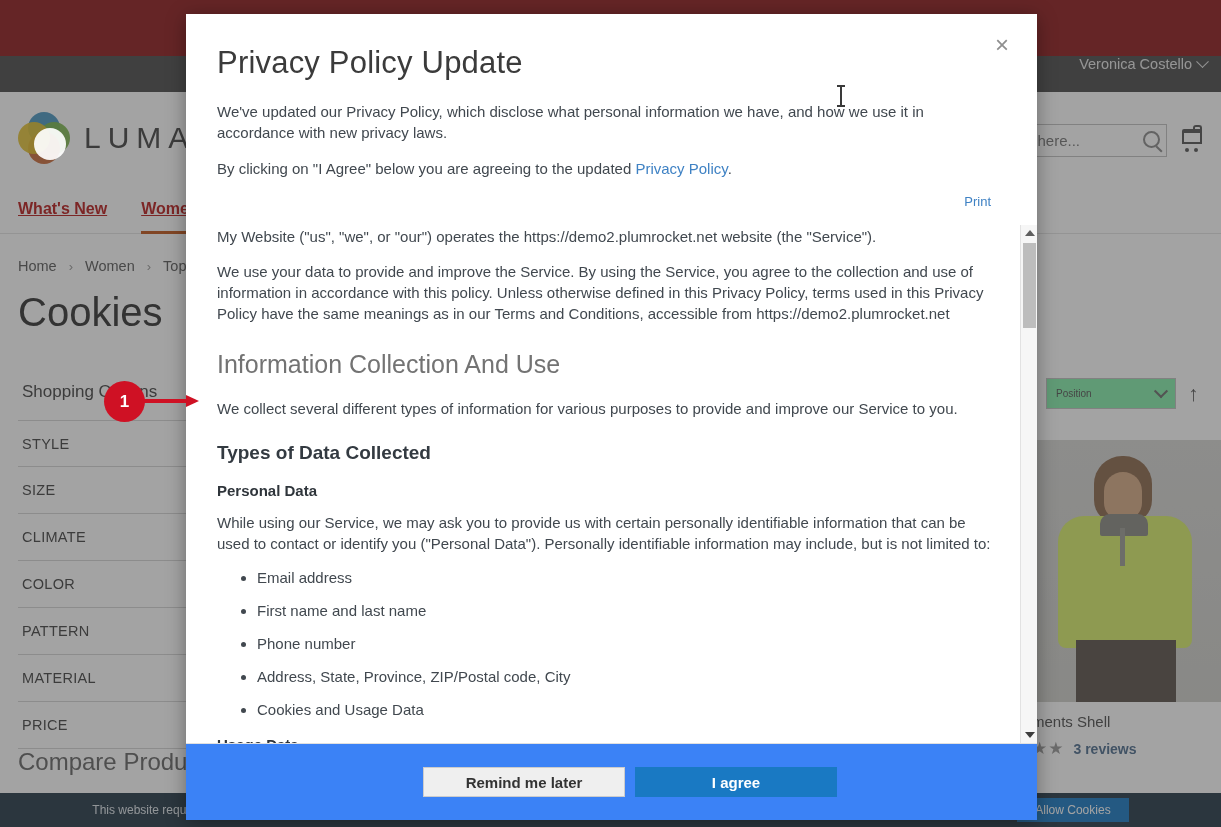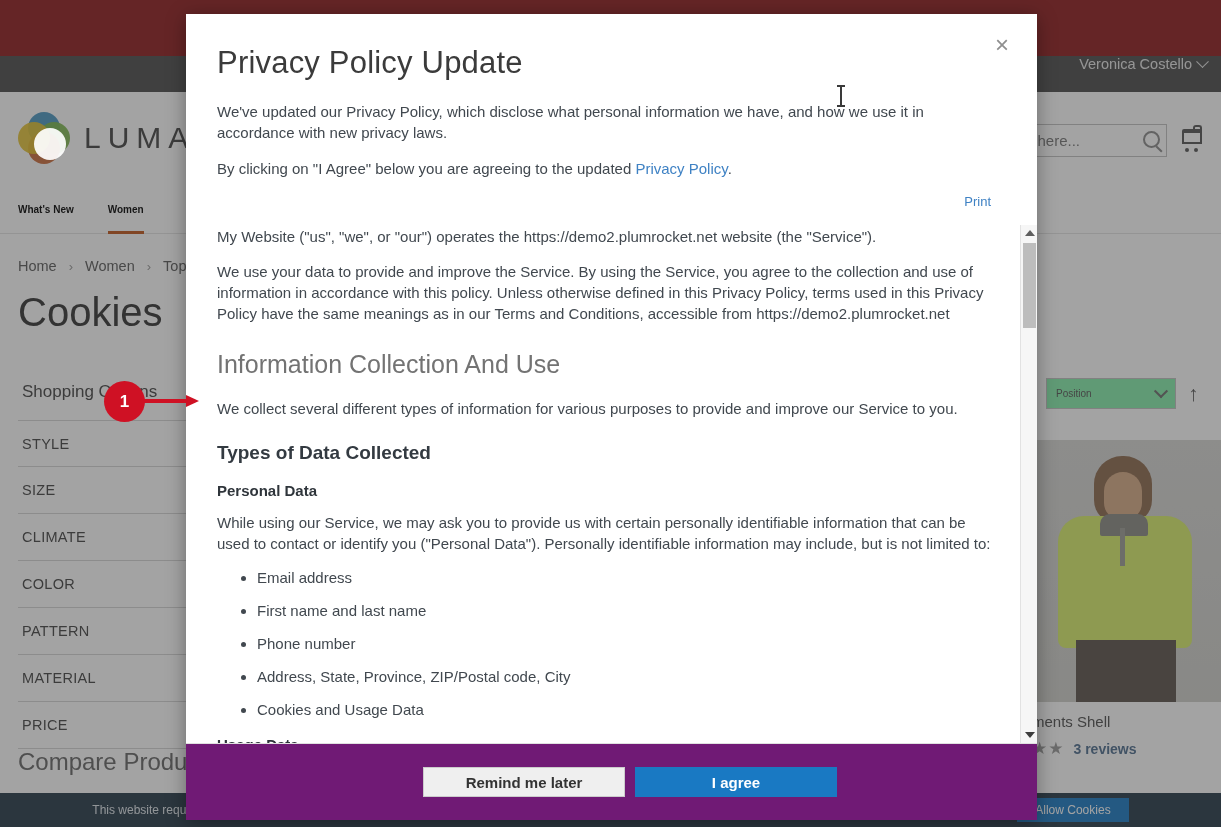--- a/index.html
+++ b/index.html
@@ -69,21 +69,21 @@
   .cart-top  { position:absolute; left:2px; top:1px; width: 20px; height: 3px; border: 2px solid #555; border-radius:2px 2px 0 0;}
   .cart-handle { position:absolute; left: 13px; top: -3px; width: 9px; height: 7px; border: 2px solid #555; border-bottom:0; border-radius: 3px 3px 0 0;}
   .cart-w1, .cart-w2 { position:absolute; bottom:0; width:4px;height:4px;border-radius:50%;background:#555;}
   .cart-w1 { left: 5px; } .cart-w2 { left: 14px; }
 
   .bg-nav {
     position: absolute; left: 0; top: 184px; width: 1221px; height: 50px;
     background: #ffffff; border-bottom: 1px solid #e4e4e4;
   }
   .navlist { display:flex; align-items:center; height: 50px; padding-left: 18px; gap: 34px; }
-  .navitem { font-size: 10px; font-weight: bold; color: #000000; height: 50px; display:flex; align-items:center; position:relative; }
+  .navitem { font-size: 16px; font-weight: bold; color: #b91c1c; height: 50px; display:flex; align-items:center; position:relative;text-decoration:underline; }
   .navitem.active::after { content:""; position:absolute; left: 0; right: 0; bottom: 0; height: 3px; background: #c2571a; }
 
   .bg-breadcrumb { position:absolute; left: 18px; top: 258px; font-size: 14.5px; color: #5a5a5a; display:flex; gap: 12px; align-items:center; }
   .crumb-sep { color: #9a9a9a; font-size: 13px; }
   .crumb-link { color: #5a5a5a; }
 
   .bg-pagetitle { position:absolute; left: 18px; top: 290px; font-size: 40px; color: #333; font-weight: 300; line-height: 1.1; }
 
   .bg-shopby { position:absolute; left: 22px; top: 382px; font-size: 17px; color: #444; font-weight: 400;}
   .bg-filters { position:absolute; left: 18px; top: 420px; width: 222px; }
@@ -177,21 +177,21 @@
   .sb-arrow.up { top: 0; }
   .sb-arrow.down { bottom: 0; }
   .sb-tri { width: 0; height: 0; border-left: 5px solid transparent; border-right: 5px solid transparent; }
   .sb-tri.u { border-bottom: 6px solid #5e5e5e; }
   .sb-tri.d { border-top: 6px solid #3d3d3d; }
   .sb-thumb { position:absolute; left: 2px; top: 18px; width: 13px; height: 85px; background: #bdbdbd; }
 
   .modal-foot {
     height: 76px; flex: 0 0 76px;
     display:flex; align-items:center; justify-content:center; gap: 10px;
-    background: #701a75;
+    background: #3b82f6;
     padding-left: 37px;
   }
   .btn-remind {
     width: 202px; height: 30px;
     background: #efefef; border: 1px solid #cccccc;
     font-size: 15px; font-weight: bold; color: #333;
     font-family: "Liberation Sans", sans-serif; cursor: pointer;
   }
   .btn-agree {
     width: 202px; height: 30px;

